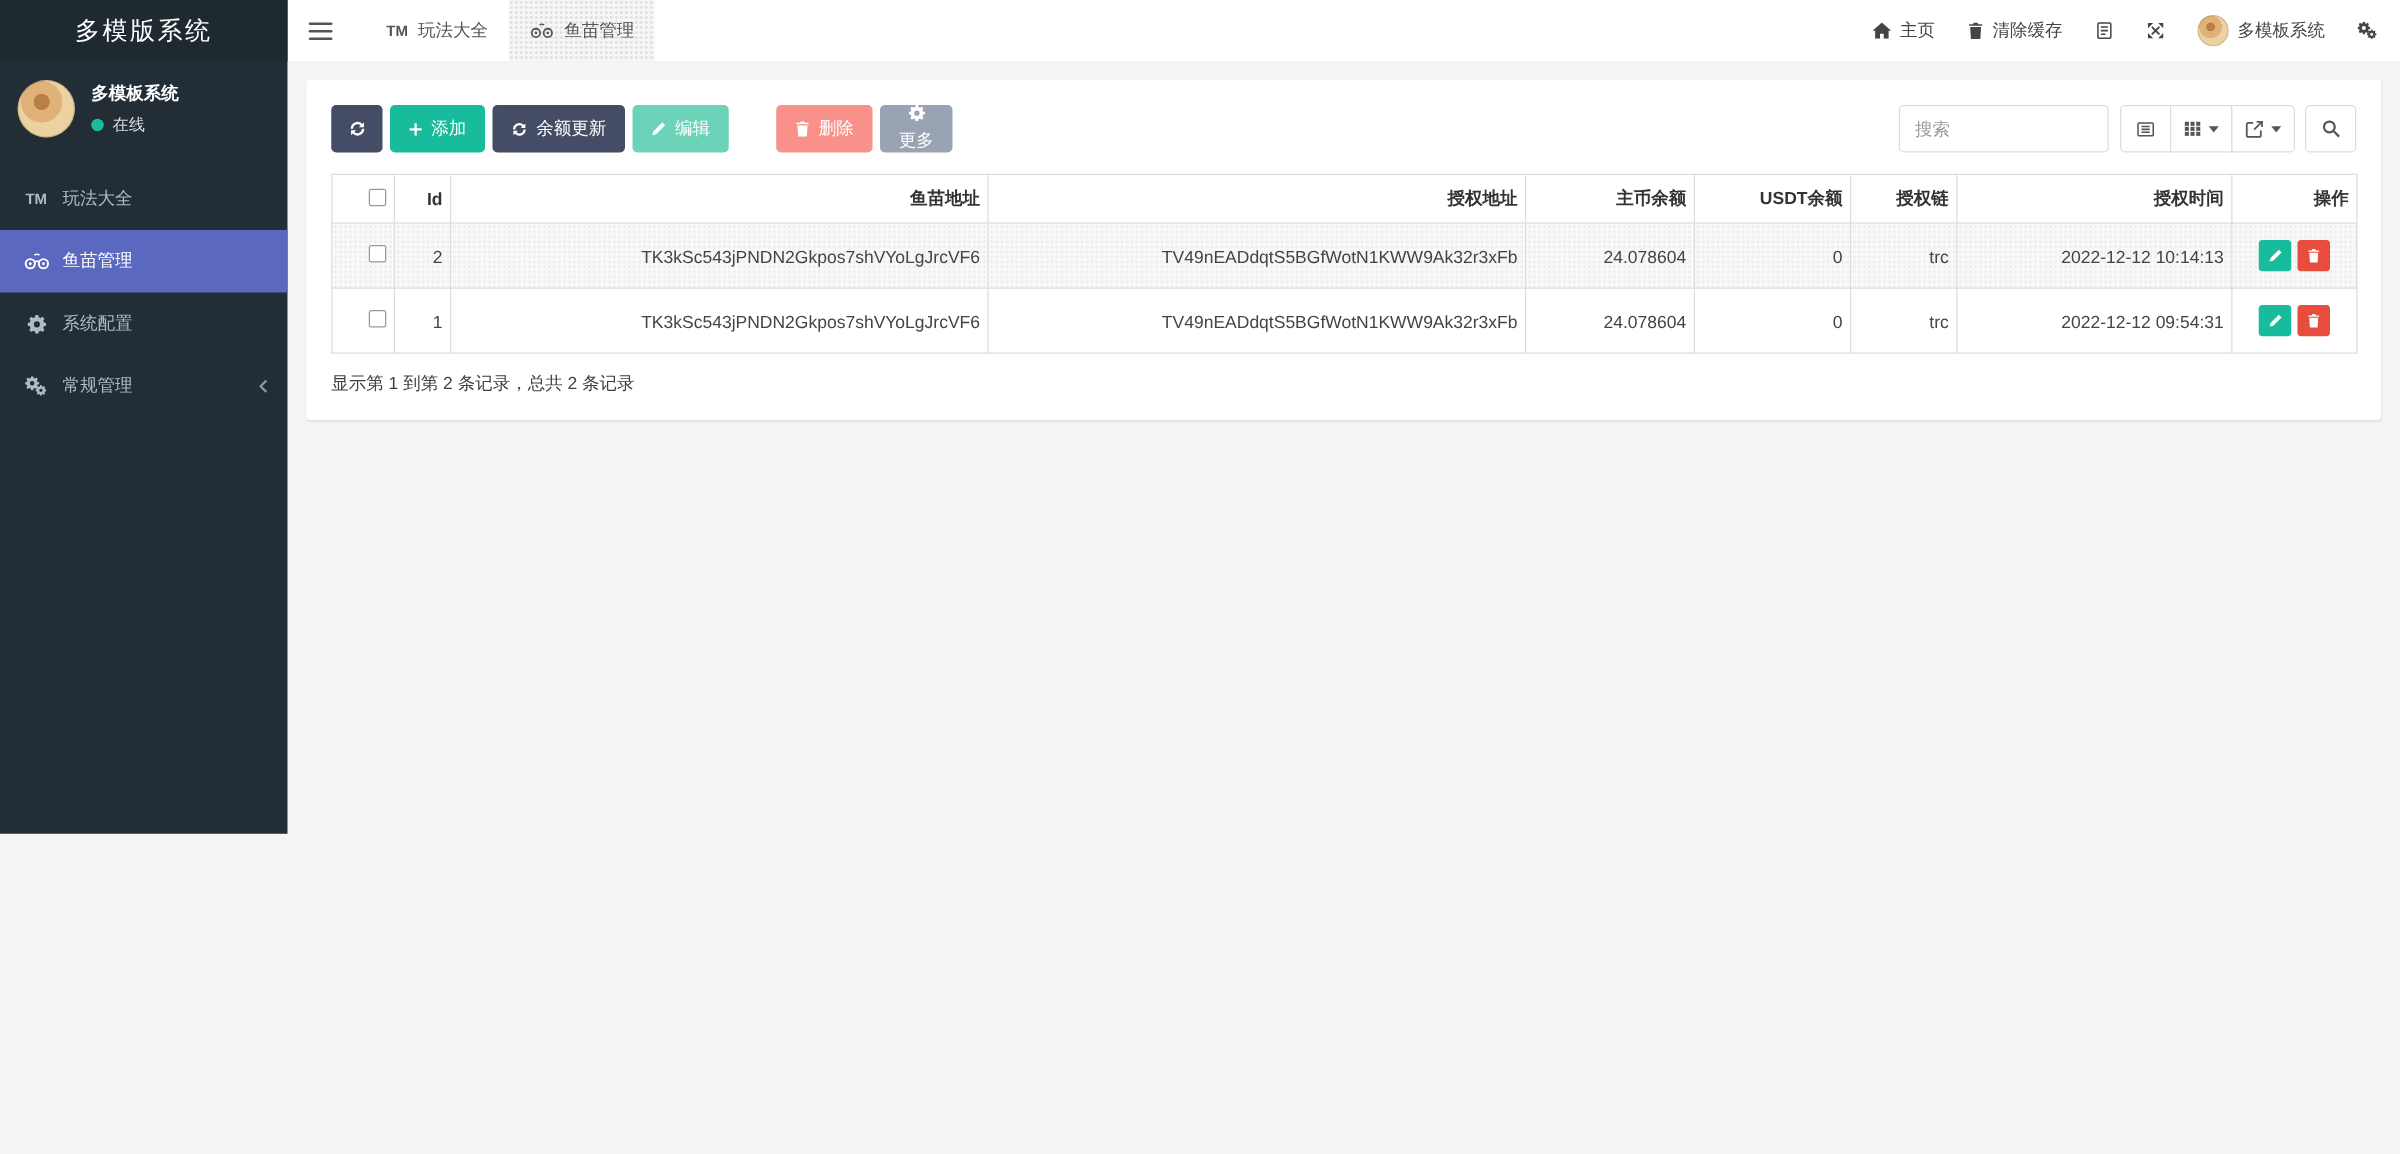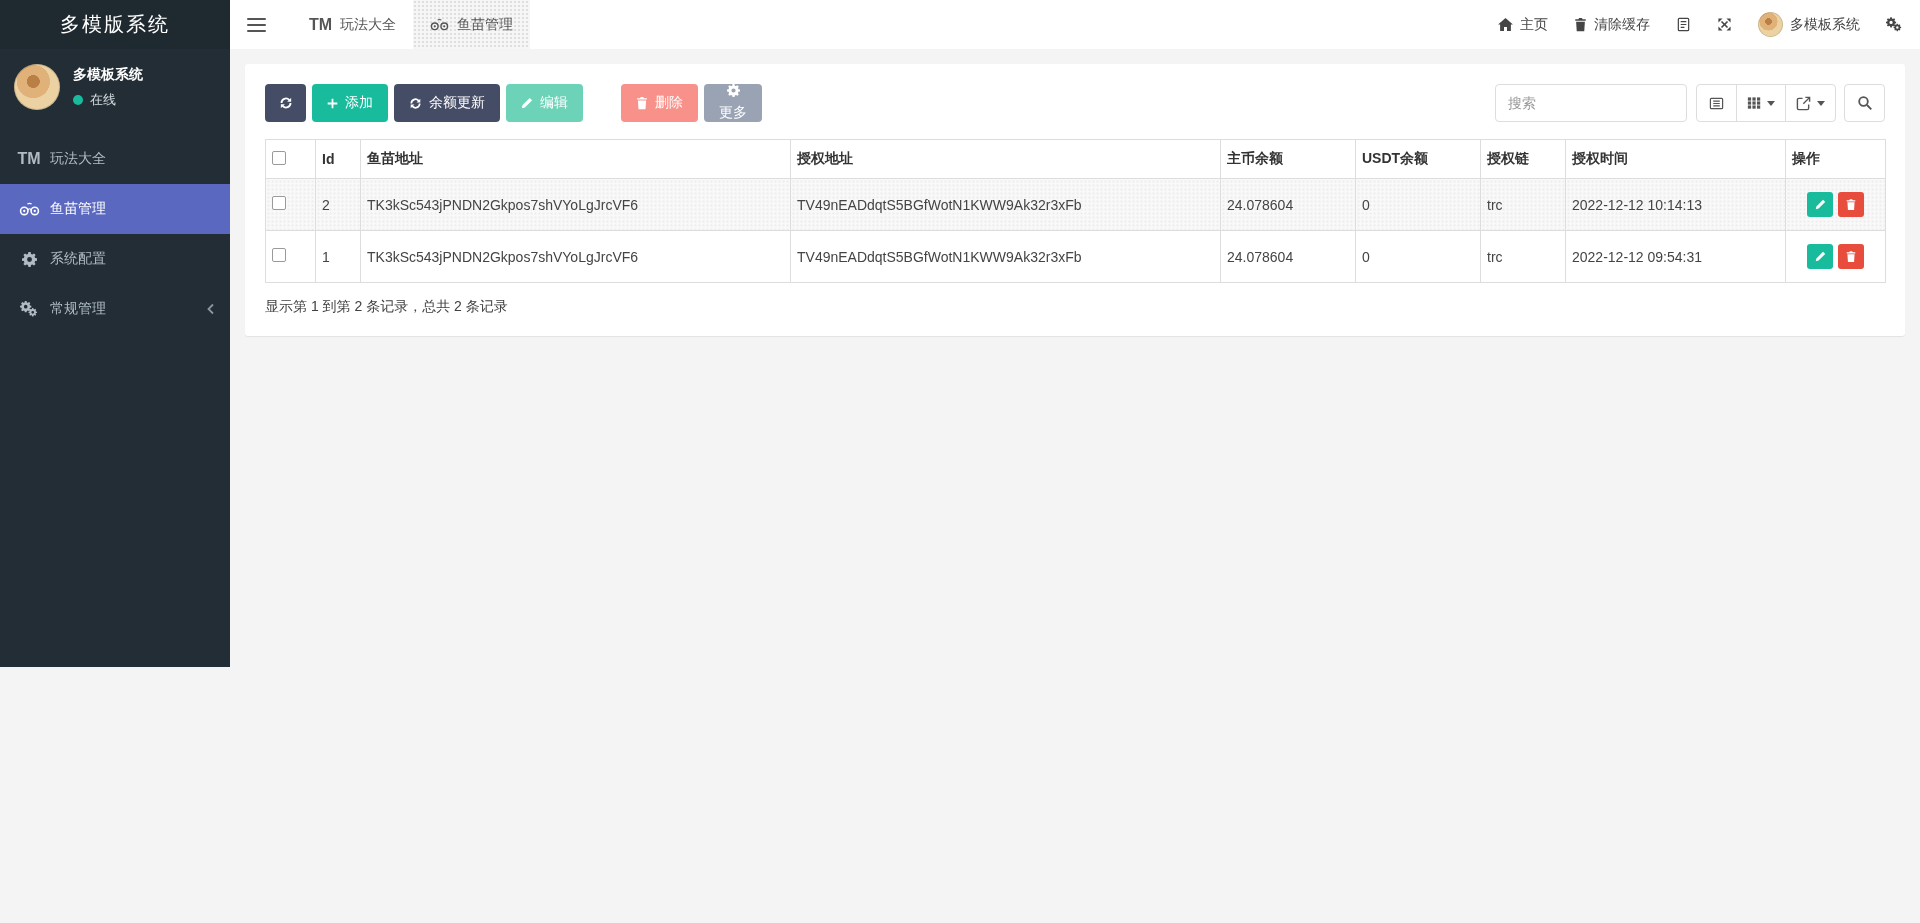--- a/index.html
+++ b/index.html
@@ -22,21 +22,21 @@
     border-radius:4px; color:#cfd8dc; font-size:13px; padding:0 32px 0 12px; outline:none;
     font-family:inherit; }
   .side-search input::placeholder { color:#8fa0aa; }
   .side-search .mag { position:absolute; right:10px; top:10px; color:#8fa0aa; }
   .menu { margin-top:14px; }
   .menu-item { height:50px; display:flex; align-items:center; padding:0 14px 0 16px;
     color:#b0bcc5; font-size:14px; cursor:pointer; }
   .menu-item .micon { width:26px; display:flex; justify-content:center; margin-right:8px; }
   .menu-item.active { background:#5a68c0; color:#fff; }
   .menu-item .chev { margin-left:auto; color:#8a97a2; display:flex; }
-  .tm-badge { font-size:16px; font-weight:bold; letter-spacing:0; }
+  .tm-badge { font-size:12px; font-weight:bold; letter-spacing:0; }
 
   
   .navbar { position:absolute; left:230px; top:0; width:1690px; height:49px; background:#fff;
     display:flex; align-items:center; }
   .hamburger { width:52px; height:49px; display:flex; flex-direction:column; justify-content:center;
     align-items:center; gap:4px; cursor:pointer; }
   .hamburger i { width:19px; height:2px; background:#555; border-radius:1px; }
   .nav-tabs { display:flex; height:49px; margin-left:10px; }
   .tab { display:flex; align-items:center; gap:8px; padding:0 17px; font-size:14px; color:#555;
     cursor:pointer; height:49px; }
@@ -60,35 +60,35 @@
     display:inline-flex; align-items:center; gap:7px; padding:0 15px; cursor:pointer;
     font-family:inherit;justify-content:center; }
   .btn.icon-only { width:41px; padding:0; justify-content:center; }
   .btn-dark  { background:#454d66; }
   .btn-green { background:#18bc9c; }
   .btn-edit  { background:#6dd3b8; }
   .btn-del   { background:#f8918a;margin-left:32px; }
   .btn-more  { background:#99a3b4;flex-direction:column; }
 
   .btns-right { display:flex; align-items:center; gap:9px; }
-  .tbl-search { width:192px; height:38px; border:1px solid #ddd; border-radius:4px;
+  .tbl-search { width:168px; height:38px; border:1px solid #ddd; border-radius:4px;
     padding:0 12px; font-size:14px; color:#a16207; outline:none; font-family:inherit; }
   .tbl-search::placeholder { color:#999; }
   .btn-group { display:flex; }
   .tool-btn { height:38px; min-width:41px; background:#fff; border:1px solid #ddd;
     display:inline-flex; align-items:center; justify-content:center; gap:6px; color:#555;
     padding:0 10px; cursor:pointer; margin-left:-1px; }
   .btn-group .tool-btn:first-child { border-radius:4px 0 0 4px; margin-left:0; }
   .btn-group .tool-btn:last-child { border-radius:0 4px 4px 0; }
   .tool-btn.single { border-radius:4px; }
   .caret { width:0; height:0; border-left:4px solid transparent; border-right:4px solid transparent;
     border-top:5px solid #555; display:inline-block; }
 
   table { width:100%; border-collapse:collapse; table-layout:fixed; margin-top:17px; }
-  th, td { border:1px solid #ddd; text-align:left; font-size:14px; vertical-align:middle; }
+  th, td { border:1px solid #ddd; text-align:right; font-size:14px; vertical-align:middle; }
   th { padding:10px 6px; color:#333; font-weight:bold; }
   td { padding:13px 6px; color:#444; }
   tr.striped td { background-color:#f9f9f9;
     background-image:radial-gradient(#ececec 1px, transparent 1.2px); background-size:4px 4px; }
   .checkbox { width:14px; height:14px; border:1px solid #9a9a9a; border-radius:2px;
     background:#fff; display:inline-block; cursor:pointer; }
   .actions { display:flex; justify-content:center; gap:5px; }
   .action-btn { width:26px; height:25px; border:none; border-radius:3px; color:#fff;
     display:inline-flex; align-items:center; justify-content:center; cursor:pointer; }
   .action-edit { background:#18bc9c; }

